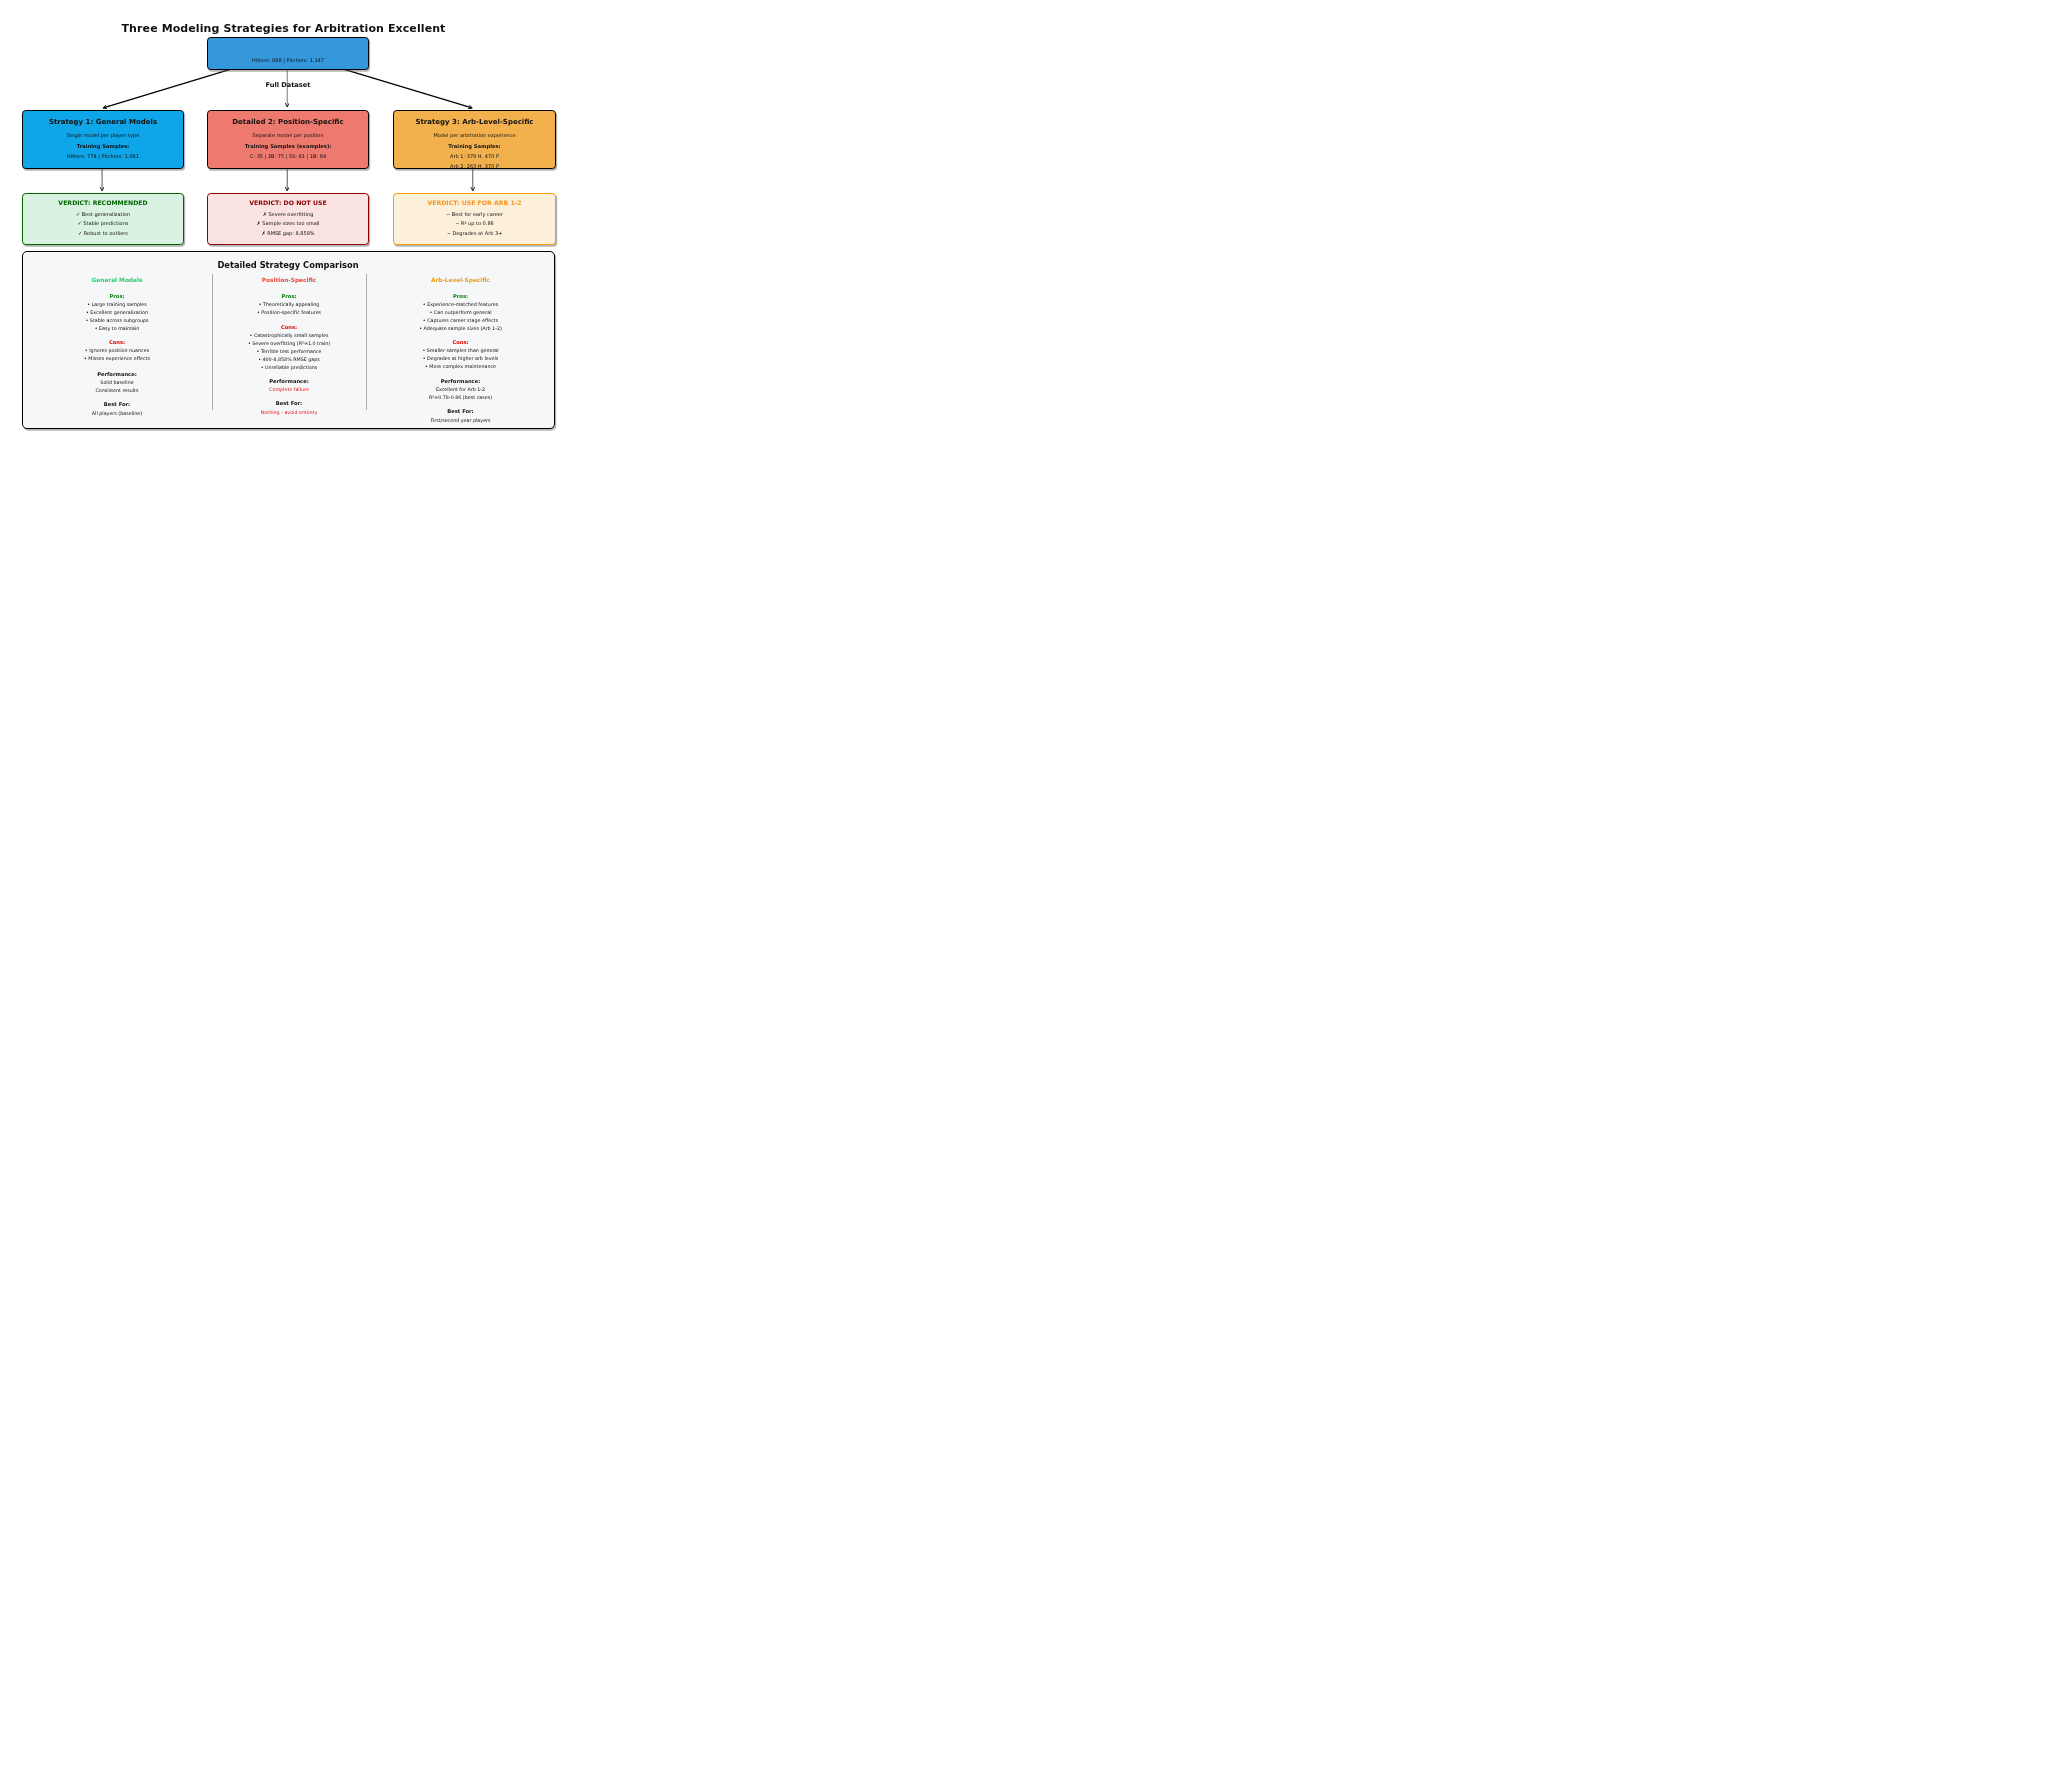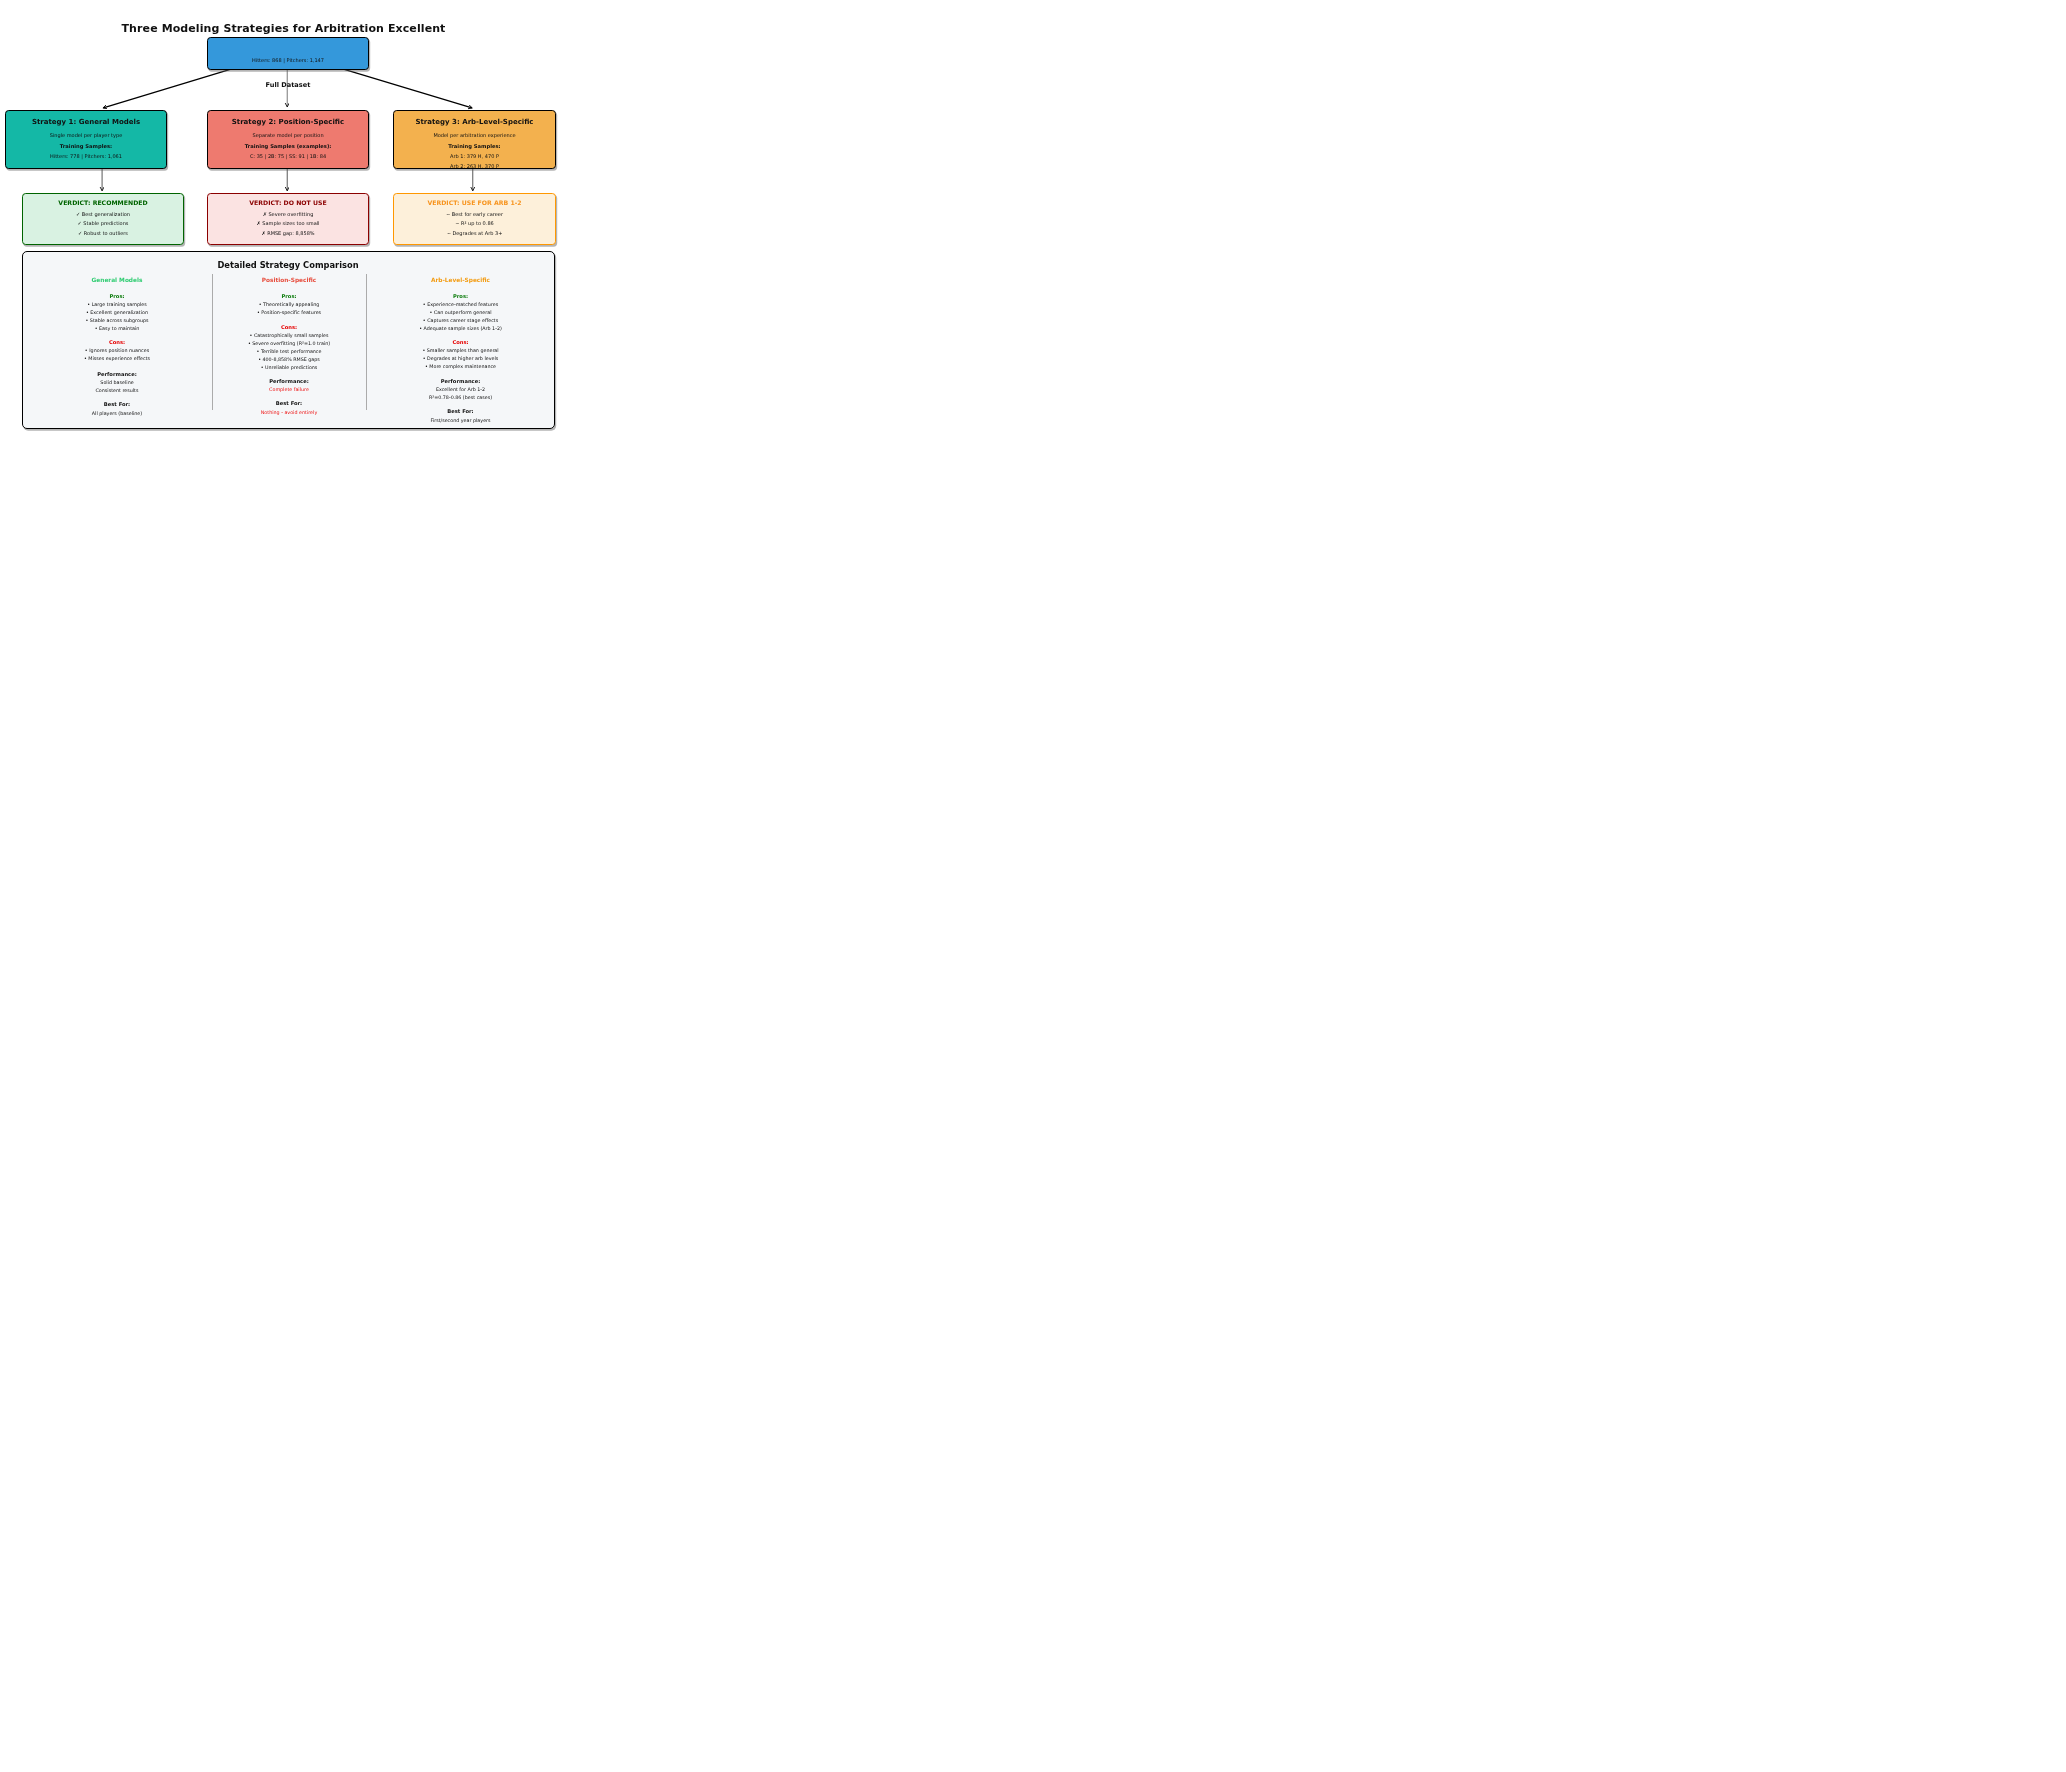--- a/index.html
+++ b/index.html
@@ -10,21 +10,21 @@
 
   #page-title { top:22px; font-size:11px; font-weight:bold; letter-spacing:0.1px; }
 
   .node { position:absolute; border:1.2px solid #000; border-radius:3.7px;
           box-shadow:1.2px 1.7px 0 rgba(90,90,90,0.45); }
   #root-box { left:207px; top:37px; width:160px; height:31px; background:#3498db; }
   .root-title { top:7px; font-size:6.6px; font-weight:bold;margin-top:36px; }
   .root-stats { top:19.4px; font-size:5px; }
 
   .strategy { top:110px; height:57px; }
-  #strategy-1 { left:5px;  width:160px; background:#14b8a6; }
+  #strategy-1 { left:22px;  width:160px; background:#0ea5e9; }
   #strategy-2 { left:207px; width:160px; background:#ee7a6f; }
   #strategy-3 { left:393px; width:161px; background:#f3b14e; }
   .s-title { top:7.4px; font-size:7px; font-weight:bold; }
   .s-sub   { top:21px; font-size:5px; }
   .s-label { top:32px; font-size:5.2px; font-weight:bold; }
   .s-samp  { top:42px; font-size:5px; }
   .s-samp1 { top:42px; font-size:5px; }
   .s-samp2 { top:52px; font-size:5px; z-index:3; }
 
   .verdict { top:193px; height:50px; border-width:1px; }
@@ -88,21 +88,21 @@
   </div>
 
   <div id="strategy-1" class="node strategy">
     <div class="abs ctr s-title">Strategy 1: General Models</div>
     <div class="abs ctr s-sub">Single model per player type</div>
     <div class="abs ctr s-label">Training Samples:</div>
     <div class="abs ctr s-samp">Hitters: 778  |  Pitchers: 1,061</div>
   </div>
 
   <div id="strategy-2" class="node strategy">
-    <div class="abs ctr s-title">Strategy 2: Position-Specific</div>
+    <div class="abs ctr s-title">Detailed 2: Position-Specific</div>
     <div class="abs ctr s-sub">Separate model per position</div>
     <div class="abs ctr s-label">Training Samples (examples):</div>
     <div class="abs ctr s-samp">C: 35  |  2B: 75  |  SS: 91  |  1B: 84</div>
   </div>
 
   <div id="strategy-3" class="node strategy">
     <div class="abs ctr s-title">Strategy 3: Arb-Level-Specific</div>
     <div class="abs ctr s-sub">Model per arbitration experience</div>
     <div class="abs ctr s-label">Training Samples:</div>
     <div class="abs ctr s-samp1">Arb 1: 379 H, 470 P</div>

